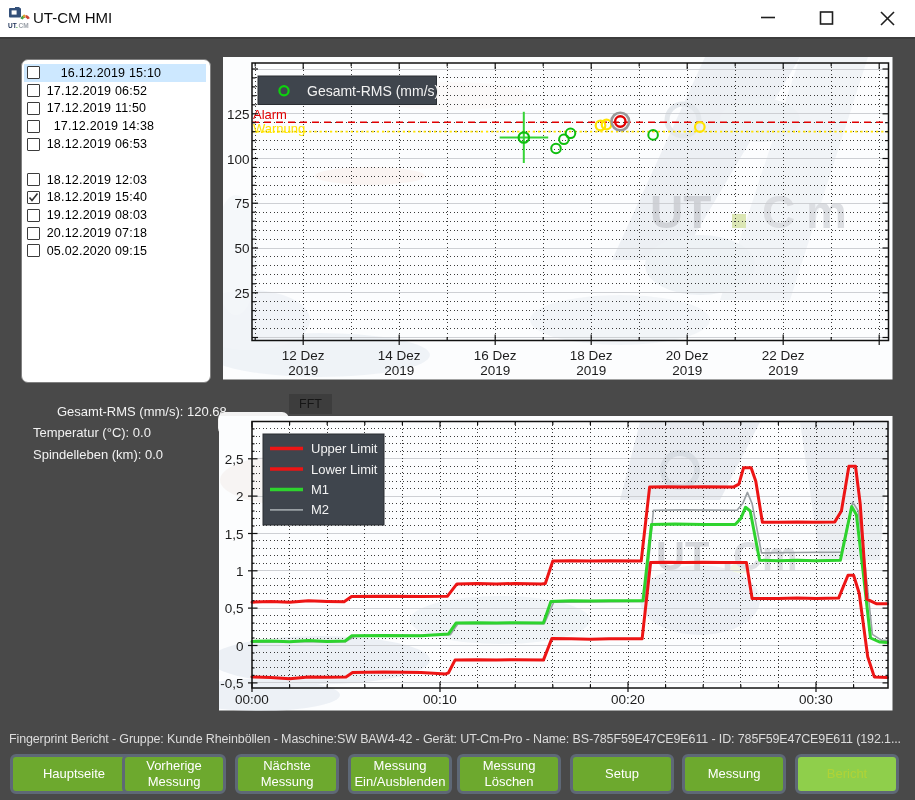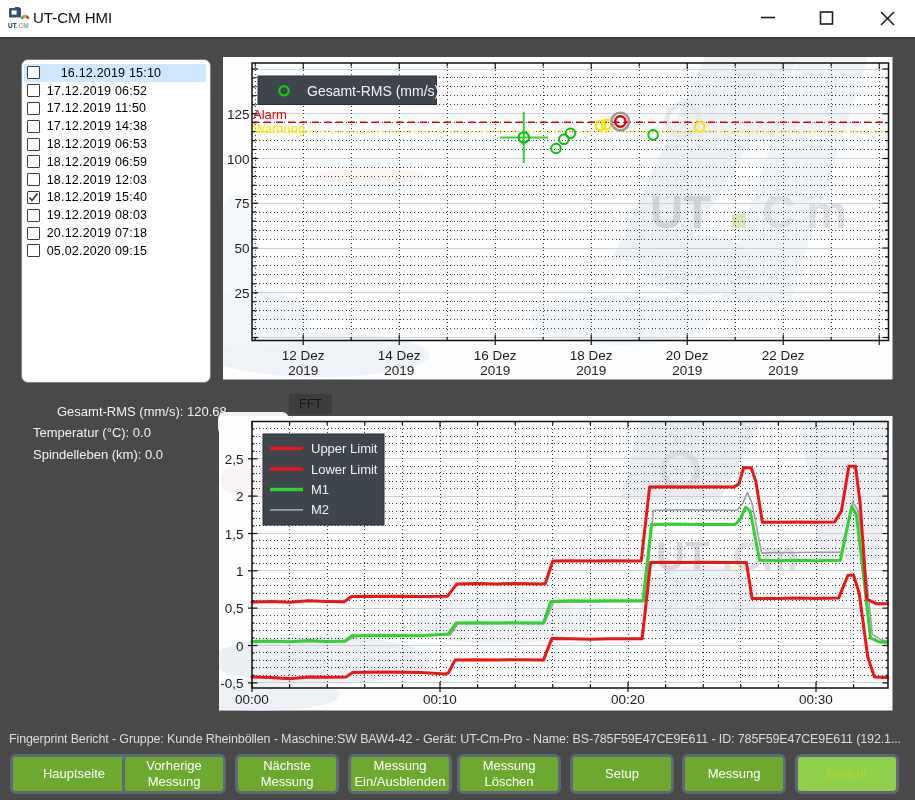--- a/index.html
+++ b/index.html
@@ -35,29 +35,25 @@
       <div style="position:absolute;left:2px;top:22.3px;width:182px;height:17.8px;display:flex;align-items:center;">
         <span style="display:inline-flex;align-items:center;justify-content:center;width:11px;height:11px;border:1.8px solid #3c3c3c;background:#fff;margin-left:2.7px;border-radius:1px;"></span>
         <span style="margin-left:7px;font-size:12.5px;color:#000;white-space:nowrap;letter-spacing:0.2px;">17.12.2019 06:52</span>
       </div>
       <div style="position:absolute;left:2px;top:40.1px;width:182px;height:17.8px;display:flex;align-items:center;">
         <span style="display:inline-flex;align-items:center;justify-content:center;width:11px;height:11px;border:1.8px solid #3c3c3c;background:#fff;margin-left:2.7px;border-radius:1px;"></span>
         <span style="margin-left:7px;font-size:12.5px;color:#000;white-space:nowrap;letter-spacing:0.2px;">17.12.2019 11:50</span>
       </div>
       <div style="position:absolute;left:2px;top:57.9px;width:182px;height:17.8px;display:flex;align-items:center;">
         <span style="display:inline-flex;align-items:center;justify-content:center;width:11px;height:11px;border:1.8px solid #3c3c3c;background:#fff;margin-left:2.7px;border-radius:1px;"></span>
-        <span style="margin-left:7px;font-size:12.5px;color:#000;white-space:nowrap;letter-spacing:0.2px;">17.12.2019 14:38</span>
+        <span style="margin-left:14px;font-size:12.5px;color:#000;white-space:nowrap;letter-spacing:0.2px;">17.12.2019 14:38</span>
       </div>
       <div style="position:absolute;left:2px;top:75.7px;width:182px;height:17.8px;display:flex;align-items:center;">
         <span style="display:inline-flex;align-items:center;justify-content:center;width:11px;height:11px;border:1.8px solid #3c3c3c;background:#fff;margin-left:2.7px;border-radius:1px;"></span>
         <span style="margin-left:7px;font-size:12.5px;color:#000;white-space:nowrap;letter-spacing:0.2px;">18.12.2019 06:53</span>
-      </div>
-      <div style="position:absolute;left:2px;top:93.5px;width:182px;height:17.8px;display:flex;align-items:center;">
-        <span style="display:inline-flex;align-items:center;justify-content:center;width:11px;height:11px;border:1.8px solid #3c3c3c;background:#fff;margin-left:2.7px;border-radius:1px;"></span>
-        <span style="margin-left:7px;font-size:12.5px;color:#000;white-space:nowrap;letter-spacing:0.2px;">18.12.2019 06:59</span>
       </div>
       <div style="position:absolute;left:2px;top:111.3px;width:182px;height:17.8px;display:flex;align-items:center;">
         <span style="display:inline-flex;align-items:center;justify-content:center;width:11px;height:11px;border:1.8px solid #3c3c3c;background:#fff;margin-left:2.7px;border-radius:1px;"></span>
         <span style="margin-left:7px;font-size:12.5px;color:#000;white-space:nowrap;letter-spacing:0.2px;">18.12.2019 12:03</span>
       </div>
       <div style="position:absolute;left:2px;top:129.1px;width:182px;height:17.8px;display:flex;align-items:center;">
         <span style="display:inline-flex;align-items:center;justify-content:center;width:11px;height:11px;border:1.8px solid #3c3c3c;background:#fff;margin-left:2.7px;border-radius:1px;">
           <svg width="11" height="11" viewBox="0 0 11 11" style="display:block">
             <polyline points="1.5,5.5 4,8.5 9.5,1.5" fill="none" stroke="#333" stroke-width="1.6"></polyline>
           </svg>

